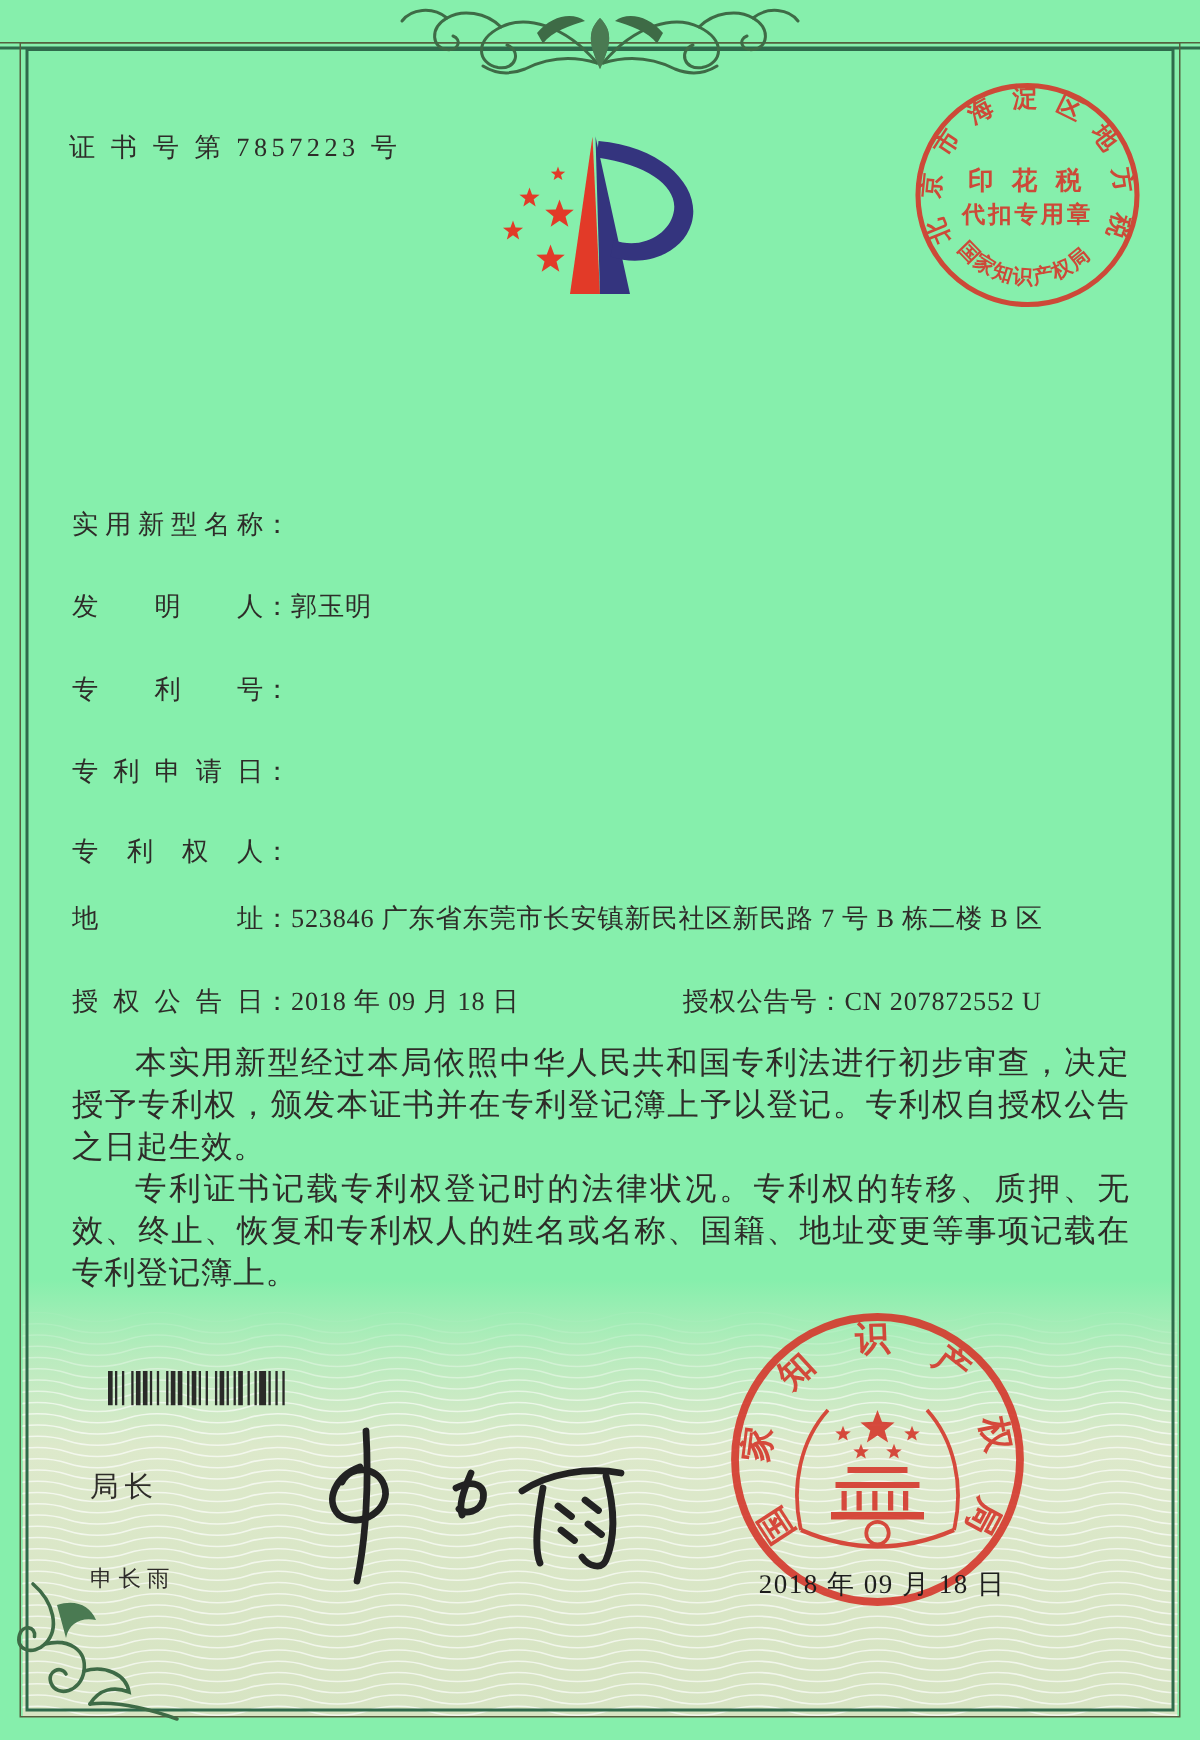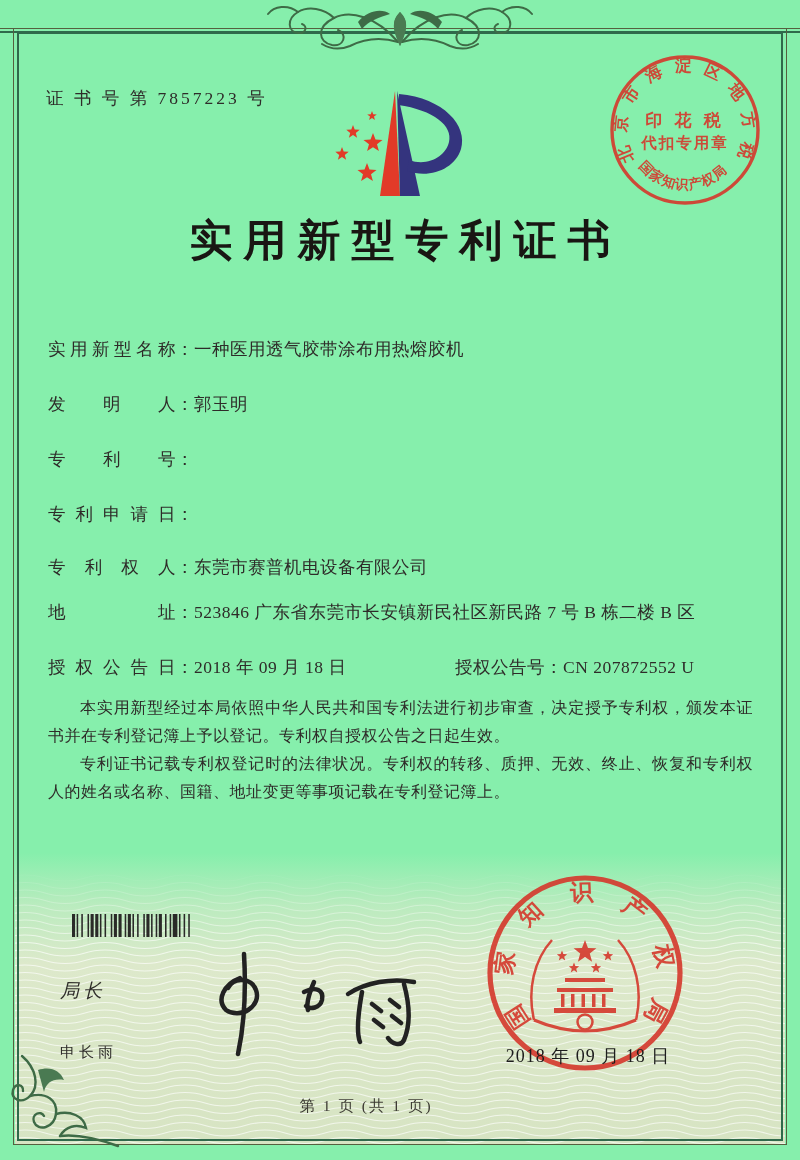--- a/index.html
+++ b/index.html
@@ -18,25 +18,25 @@
   .title{position:absolute;left:0;right:0;top:212px;text-align:center;font-size:43px;
          font-weight:700;letter-spacing:11px;text-indent:11px;color:#191613;}
   .fieldrow{position:absolute;left:48px;width:700px;display:flex;font-size:17.5px;
             letter-spacing:.5px;line-height:27px;}
   .flabel{display:inline-block;width:128px;text-align:justify;text-align-last:justify;flex:none;}
   .fcolon{flex:none;}
   .fval{flex:none;max-width:532px;}
   .f0{top:336px}.f1{top:391px}.f2{top:446px}.f3{top:501px}.f4{top:554px}.f5{top:599px}
   .grantrow{top:654px;}
   .grant-right{position:absolute;left:407px;top:0;display:flex;}
-  .paras{position:absolute;left:48px;width:705px;top:694px;font-size:16px;line-height:28px;
+  .paras{position:absolute;left:48px;width:705px;top:694px;font-size:21px;line-height:28px;
          text-align:justify;letter-spacing:.5px;}
   .paras p{margin:0;text-indent:2em;}
   .barcode{position:absolute;left:72px;top:914px;z-index:3;}
-  .sig-title{position:absolute;left:60px;top:978px;font-size:19px;letter-spacing:4px;z-index:3;font-style:italic;}
+  .sig-title{position:absolute;left:60px;top:978px;font-size:19px;letter-spacing:4px;z-index:3;}
   .sig-name{position:absolute;left:60px;top:1043px;font-size:15px;letter-spacing:4px;z-index:3;text-align:right;}
   .signature{position:absolute;left:196px;top:948px;z-index:3;}
   .seal{position:absolute;z-index:4;opacity:.9;}
   .seal-tr{left:597px;top:40px;}
   .seal-b{left:482px;top:870px;}
   .seal-date{position:absolute;left:488px;top:1044px;width:200px;text-align:center;
              font-size:18px;letter-spacing:1px;color:#1d1d1d;z-index:5;}
   .footer{position:absolute;left:0;right:0;top:1096px;text-align:center;font-size:15.5px;
           color:#3c3a33;z-index:3;letter-spacing:2px;}
   .footer span{position:relative;left:-34px;}
@@ -135,44 +135,41 @@
       <path d="M83,8 C128,12 152,40 145,63 C139,83 114,93 91,85 L93,74 C112,81 130,70 133,56 C137,40 118,24 82,19 Z" fill="#34347e"></path>
       <g id="logo-stars" fill="#e23a28">
           <path d="M56.0,25.0L57.2,28.3L60.8,28.5L58.0,30.6L58.9,34.0L56.0,32.1L53.1,34.0L54.0,30.6L51.2,28.5L54.8,28.3Z"></path>
           <path d="M37.0,39.0L38.7,43.6L43.7,43.8L39.8,46.9L41.1,51.7L37.0,48.9L32.9,51.7L34.2,46.9L30.3,43.8L35.3,43.6Z"></path>
           <path d="M57.0,47.0L59.5,53.6L66.5,53.9L61.0,58.3L62.9,65.1L57.0,61.2L51.1,65.1L53.0,58.3L47.5,53.9L54.5,53.6Z"></path>
           <path d="M26.0,61.0L27.7,65.6L32.7,65.8L28.8,68.9L30.1,73.7L26.0,70.9L21.9,73.7L23.2,68.9L19.3,65.8L24.3,65.6Z"></path>
           <path d="M51.0,77.0L53.5,83.6L60.5,83.9L55.0,88.3L56.9,95.1L51.0,91.2L45.1,95.1L47.0,88.3L41.5,83.9L48.5,83.6Z"></path>
         </g>
     </svg>
 
-    <div class="title">实用新型专利证书</div>
 
     <div class="fieldrow f0">
       <span class="flabel">实用新型名称</span>
         <span class="fcolon">：</span>
-        <span class="fval">一种医用透气胶带涂布用热熔胶机</span>
     </div>
     <div class="fieldrow f1">
       <span class="flabel">发明人</span>
         <span class="fcolon">：</span>
         <span class="fval">郭玉明</span>
     </div>
     <div class="fieldrow f2">
       <span class="flabel">专利号</span>
         <span class="fcolon">：</span>
     </div>
     <div class="fieldrow f3">
       <span class="flabel">专利申请日</span>
         <span class="fcolon">：</span>
     </div>
     <div class="fieldrow f4">
       <span class="flabel">专利权人</span>
         <span class="fcolon">：</span>
-        <span class="fval">东莞市赛普机电设备有限公司</span>
     </div>
     <div class="fieldrow f5">
       <span class="flabel">地址</span>
         <span class="fcolon">：</span>
         <span class="fval">523846 广东省东莞市长安镇新民社区新民路 7 号 B 栋二楼 B 区</span>
     </div>
 
     <div class="fieldrow grantrow">
       <span class="flabel">授权公告日</span>
         <span class="fcolon">：</span>
@@ -229,21 +226,20 @@
         <path d="M48,6 C50,40 48,78 42,106"></path>
         <path d="M118,34 C112,48 110,56 112,62"></path>
         <path d="M108,44 C120,38 128,42 126,52 C124,60 114,62 110,58"></path>
         <path d="M152,46 C170,34 196,30 218,34"></path>
         <path d="M166,44 C162,66 160,84 164,94"></path>
         <path d="M208,36 C214,58 214,78 208,92 C205,99 196,96 192,90"></path>
         <path d="M176,56 l9,7 M194,52 l9,7 M178,72 l9,7 M196,68 l9,7"></path>
       </g>
     </svg>
 
-    <div class="footer"><span>第 1 页 (共 1 页)</span></div>
   </div>
 
   <svg class="seal seal-tr" width="176" height="176">
     <defs>
       <path id="arcT" d="M 36.9 119.5 A 59 59 0 1 1 139.1 119.5"></path>
       <path id="arcB" d="M 41.5 126.3 A 59 59 0 0 0 134.5 126.3"></path>
     </defs>
     <circle cx="88" cy="90" r="73" fill="none" stroke="#d5382c" stroke-width="3.4"></circle>
     <text font-size="16.5" fill="#d5382c" font-weight="bold">
       <textPath href="#arcT" startOffset="0" textLength="300" lengthAdjust="spacing">北京市海淀区地方税务局</textPath>

